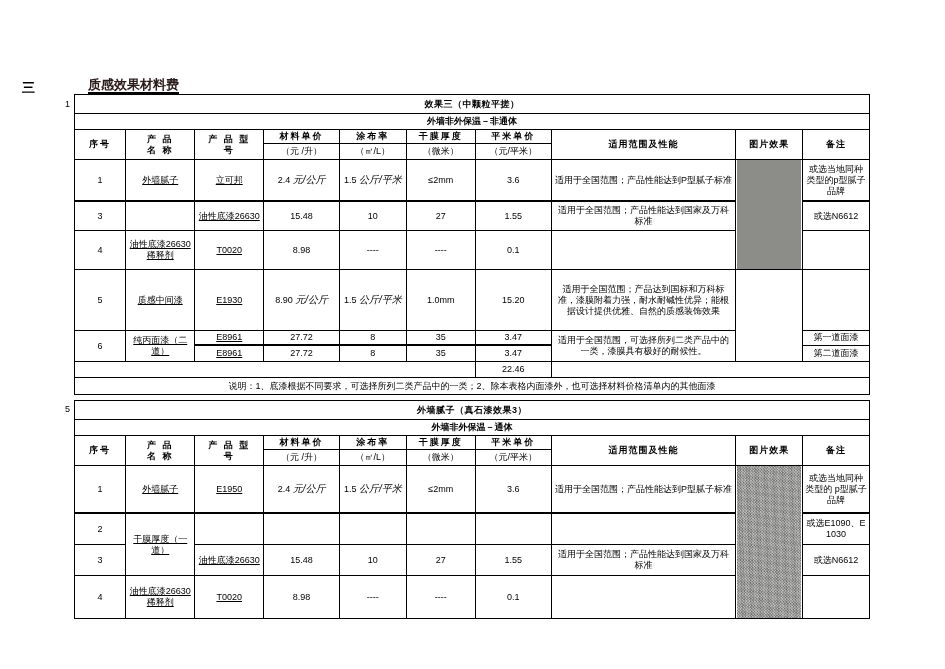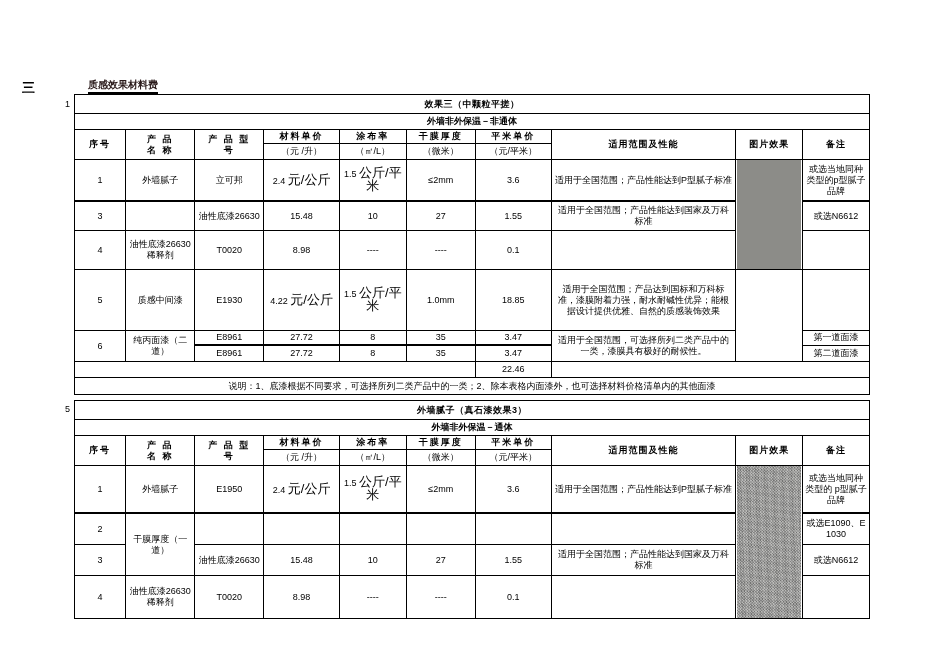--- a/index.html
+++ b/index.html
@@ -28,21 +28,21 @@
     top: 79px;
     font-size: 13px;
     font-weight: 700;
     letter-spacing: 1px;
     color: #000;
   }
   .sec-title {
     position: absolute;
     left: 88px;
     top: 77px;
-    font-size: 10px;
+    font-size: 13px;
     font-weight: 700;
     color: #2a1a1a;
     border-bottom: 2px solid #000;
     padding-bottom: 0px;
     line-height: 15px;
     white-space: nowrap;
   }
 
   
   .gutter-num {
@@ -95,40 +95,41 @@
     font-weight: 400;
     font-size: 9px;
     letter-spacing: 0px;
   }
   .hdr-wide {
     font-weight: 700;
     font-size: 11px;
     letter-spacing: 1px;
   }
 
-  .prod-name { font-size: 9px; letter-spacing: 0px; }
+  .prod-name { font-size: 9px; letter-spacing: 0px; text-decoration: underline; }
   .desc {
     font-size: 9px;
     text-align: center;
     line-height: 11px;
     letter-spacing: 0px;
   }
   .desc-left {
     text-align: left;
     padding-left: 3px;
   }
   .remark { font-size: 8.5px; line-height: 10px; }
 
   .unit-mix {
     font-size: 9px;
     line-height: 10px;
   }
   .unit-mix .small {
-    font-size: 13px;
+    font-size: 10px;
     vertical-align: baseline;
+    font-style: italic;
   }
 
   .note-cell {
     text-align: left;
     font-size: 9px;
     padding-left: 4px;
     letter-spacing: 0px;
   }
 
   .swatch-flat {
@@ -253,29 +254,29 @@
       <td>0.1</td>
       <td class="desc"></td>
       <td class="remark"></td>
     </tr>
 
     <tr>
       <td style="height:58px;">5</td>
       <td class="prod-name">质感中间漆</td>
       <td class="prod-name">E1930</td>
       <td class="unit-mix">
-        <span>4.22</span>
+        <span>8.90</span>
         <span class="small">元/公斤</span>
       </td>
       <td class="unit-mix">
         <span>1.5</span>
         <span class="small">公斤/平米</span>
       </td>
       <td>1.0mm</td>
-      <td>18.85</td>
+      <td>15.20</td>
       <td class="desc desc-left">适用于全国范围；产品达到国标和万科标准，漆膜附着力强，耐水耐碱性优异；能根据设计提供优雅、自然的质感装饰效果</td>
       <td rowspan="3"></td>
       <td></td>
     </tr>
 
     <tr>
       <td rowspan="2" style="height:13px;">6</td>
       <td rowspan="2" class="prod-name">纯丙面漆（二道）</td>
       <td class="prod-name">E8961</td>
       <td>27.72</td>

